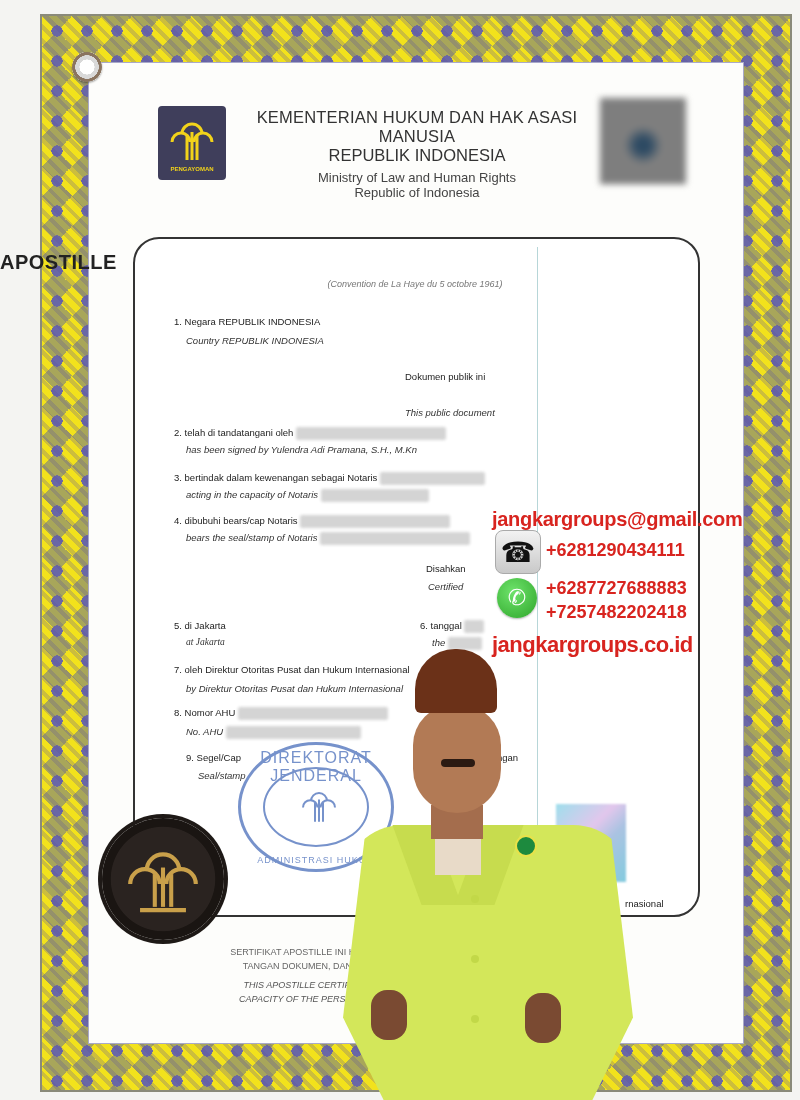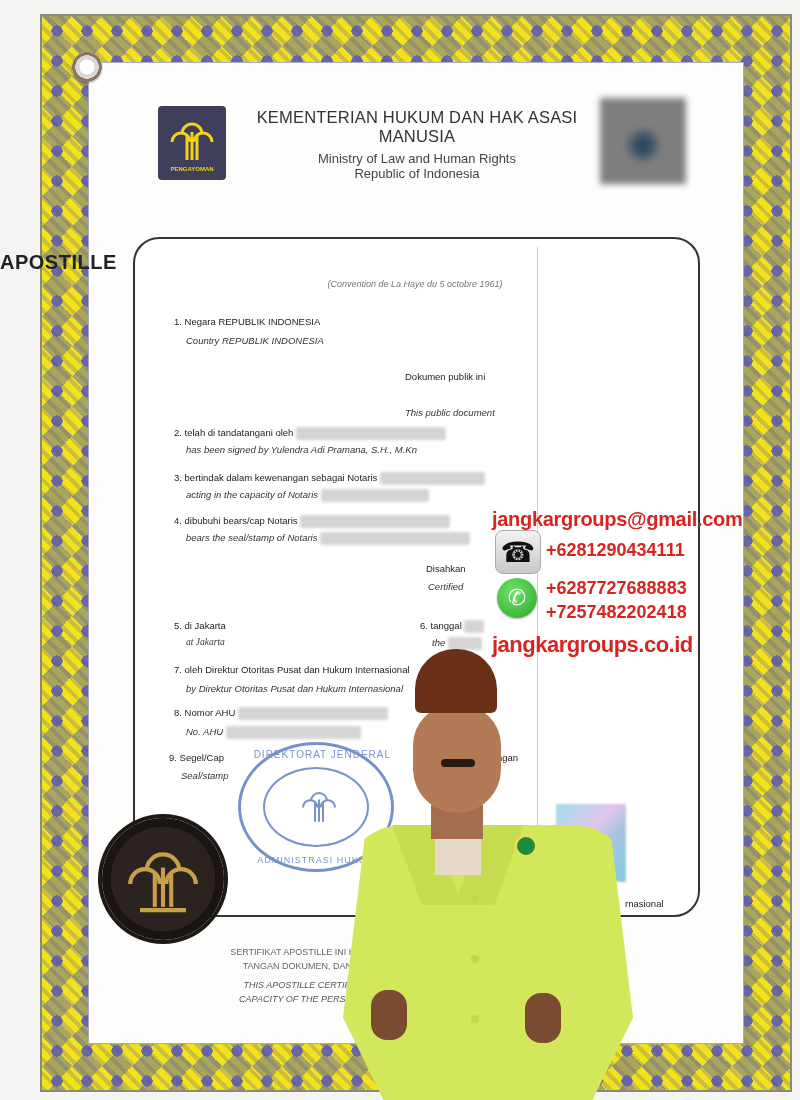--- a/index.html
+++ b/index.html
@@ -63,21 +63,21 @@
   .field { position: absolute; z-index: 6; font-size: 9.5px; line-height: 12px; }
   .field .id { font-weight: normal; color: #222; }
   .field .en { font-style: italic; color: #333; margin-top: 7px; padding-left: 12px; }
   .redact { display: inline-block; height: 13px; background: #d4d4d4; filter: blur(1.5px); vertical-align: middle; border-radius: 2px; }
 
   .seal-stamp {
     position: absolute; left: 238px; top: 742px; width: 156px; height: 130px; border-radius: 50%;
     border: 3px solid #5f7fc2; z-index: 7; opacity: 0.85;
   }
   .seal-stamp .inner { position: absolute; inset: 22px; border: 2px solid #5f7fc2; border-radius: 50%; }
-  .seal-stamp .top-text { position: absolute; top: 4px; width: 100%; text-align: right; font-size: 10px; color: #5f7fc2; letter-spacing: 1px; }
+  .seal-stamp .top-text { position: absolute; top: 4px; width: 100%; text-align: center; font-size: 16px; color: #5f7fc2; letter-spacing: 1px; }
   .seal-stamp .bot-text { position: absolute; bottom: 4px; width: 100%; text-align: center; font-size: 9px; color: #5f7fc2; letter-spacing: 1px; }
 
   .hologram {
     position: absolute; left: 556px; top: 804px; width: 70px; height: 78px; z-index: 6;
     background: linear-gradient(135deg, #7fd4e6, #d9b4e6 40%, #8fb0d9 60%, #5bbad4);
     opacity: 0.75; filter: blur(1px);
   }
 
   .gold-seal {
     position: absolute; left: 102px; top: 818px; width: 122px; height: 122px; border-radius: 50%;
@@ -142,20 +142,21 @@
       <line x1="19" y1="22" x2="19" y2="46"></line>
       <line x1="24" y1="18" x2="24" y2="46"></line>
       <line x1="29" y1="22" x2="29" y2="46"></line>
     </g>
   </svg>
   <span class="caption">PENGAYOMAN</span>
 </div>
 
 <div class="header-text">
   <div class="l1">KEMENTERIAN HUKUM DAN HAK ASASI MANUSIA</div>
+  <div class="l2">REPUBLIK INDONESIA</div>
   <div class="l3">Ministry of Law and Human Rights</div>
   <div class="l4">Republic of Indonesia</div>
 </div>
 
 <div class="qr-blur"></div>
 
 <div class="apostille-box"></div>
 <div class="divider-v"></div>
 
 <div class="title">APOSTILLE</div>
@@ -204,21 +205,21 @@
 <div class="field" style="left:174px; top:664px;">
   <div class="id"><span>7.</span> <span>oleh Direktur Otoritas Pusat dan Hukum Internasional</span></div>
   <div class="en" style="">by Direktur Otoritas Pusat dan Hukum Internasional</div>
 </div>
 
 <div class="field" style="left:174px; top:707px;">
   <div class="id"><span>8.</span> <span>Nomor AHU</span> <span class="redact" style="width:150px;"></span></div>
   <div class="en" style="margin-top:6px;"><span>No. AHU</span> <span class="redact" style="width:135px;"></span></div>
 </div>
 
-<div class="field" style="left:169px; top:752px;">
+<div class="field" style="left:186px; top:752px;">
   <div class="id"><span>9.</span> <span>Segel/Cap</span></div>
   <div class="en" style="margin-top:6px;">Seal/stamp</div>
 </div>
 <div class="field" style="left:497px; top:752px;">
   <div class="id">ngan</div>
 </div>
 <div class="field" style="left:625px; top:898px;">
   <div style="font-size:9.5px;">rnasional</div>
 </div>
 

